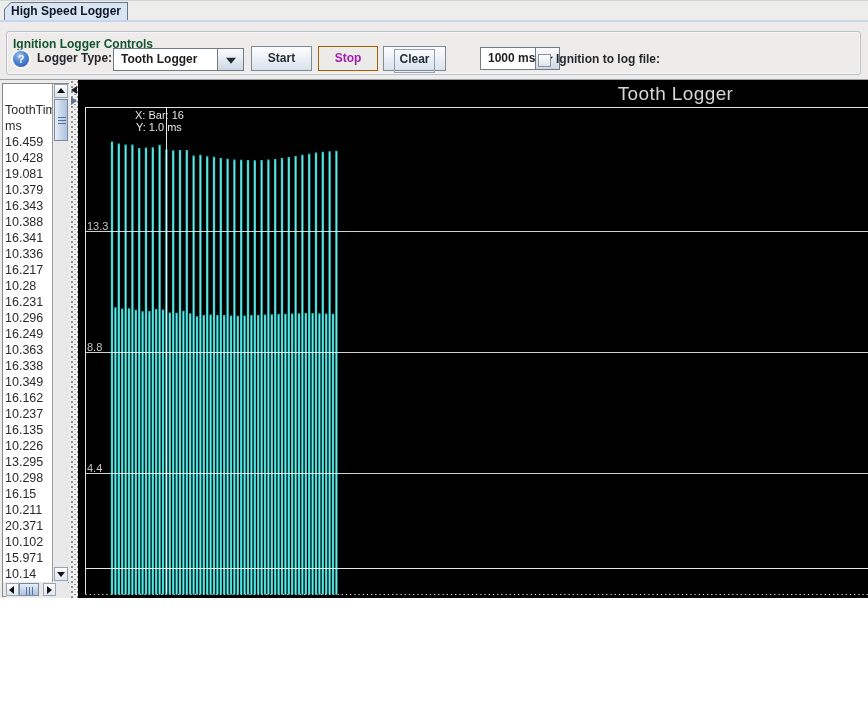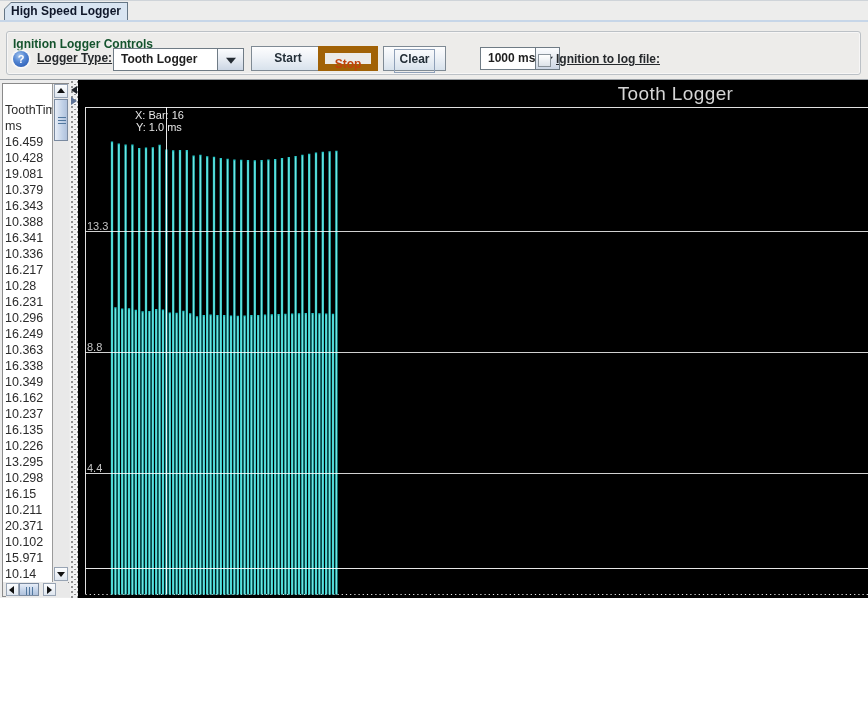--- a/index.html
+++ b/index.html
@@ -23,26 +23,26 @@
 #group { left:6px; top:31px; width:855px; height:44px; border:1px solid #bcc1c6;
   border-radius:3px; box-shadow:inset 0 0 0 1px rgba(255,255,255,0.55); }
 #gtitle { left:10px; top:25px; background:#edecea; padding:0 3px;
   font:bold 12px "Liberation Sans",sans-serif; color:#14532d;margin-top:12px; }
 
 #helpicon { left:13px; top:51px; width:16px; height:16px; border-radius:50%;
   background:radial-gradient(circle at 40% 30%, #a6c6ee 0%, #5688d4 40%, #3a6cc0 70%, #2c56a4 100%);
   box-shadow:0 0 2px 1.5px rgba(255,255,255,0.95); }
 #helpq { left:13px; top:51px; width:16px; height:16px; text-align:center;
   font:bold 11px/16px "Liberation Sans",sans-serif; color:#fff; }
-.lbl { font:bold 12px "Liberation Sans",sans-serif; color:#26292c;text-decoration:underline; }
+.lbl { font:bold 12px "Liberation Sans",sans-serif; color:#26292c; }
 
 .btn { border:1px solid #7f8a94; color:#242f38; text-align:center;
   font:bold 12px/23px "Liberation Sans",sans-serif;
   background:linear-gradient(#fdfdfe 0%, #eef2f7 45%, #d8e2ec 100%); }
-.btn.dis { border:7px solid #a16207; color:#c2410c; background:#ebebea; }
+.btn.dis { border:1px solid #a16207; color:#a21caf; background:#ebebea; }
 
 .combo { border:1px solid #6f7b85; background:#fff; }
 .combo .arr { position:absolute; right:0; top:0; bottom:0; width:26px;
   border-left:1px solid #6f7b85;
   background:linear-gradient(#fbfcfe 0%, #e6ebf2 50%, #ccd6e4 100%); }
 .tri-d { position:absolute; left:50%; top:50%; transform:translate(-50%,-38%);
   width:0; height:0; border-left:5px solid transparent; border-right:5px solid transparent;
   border-top:6px solid #242b33; }
 .cotext { position:absolute; left:7px; top:0; font:bold 12px/21px "Liberation Sans",sans-serif; color:#1f1f1f; }
 
@@ -102,21 +102,21 @@
 
   <div class="abs" id="helpicon"></div>
     <div class="abs" id="helpq">?</div>
   <div class="abs lbl" style="left:37px; top:51px;">Logger Type:</div>
   <div class="abs combo" style="left:113px; top:48px; width:131px; height:23px;">
     <span class="cotext">Tooth Logger</span>
       <span class="arr">
         <span class="tri-d"></span>
       </span>
     </div>
-  <div class="abs btn" style="left:251px; top:46px; width:74px; height:25px;">Start</div>
+  <div class="abs btn" style="left:251px; top:46px; width:61px; height:25px;">Start</div>
   <div class="abs btn dis" style="left:318px; top:46px; width:60px; height:25px;">Stop</div>
   <div class="abs btn" style="left:383px; top:46px; width:63px; height:25px;">
     <span style="display:inline-block; padding:0 4px; margin-top:2px; height:24px; line-height:18px;
       border:1px solid #8fa0b8;">Clear</span></div>
   <div class="abs combo" style="left:480px; top:47px; width:80px; height:23px;">
     <span class="cotext">1000 ms</span>
       <span class="arr" style="width:24px;">
         <span class="tri-d"></span>
       </span>
     </div>

